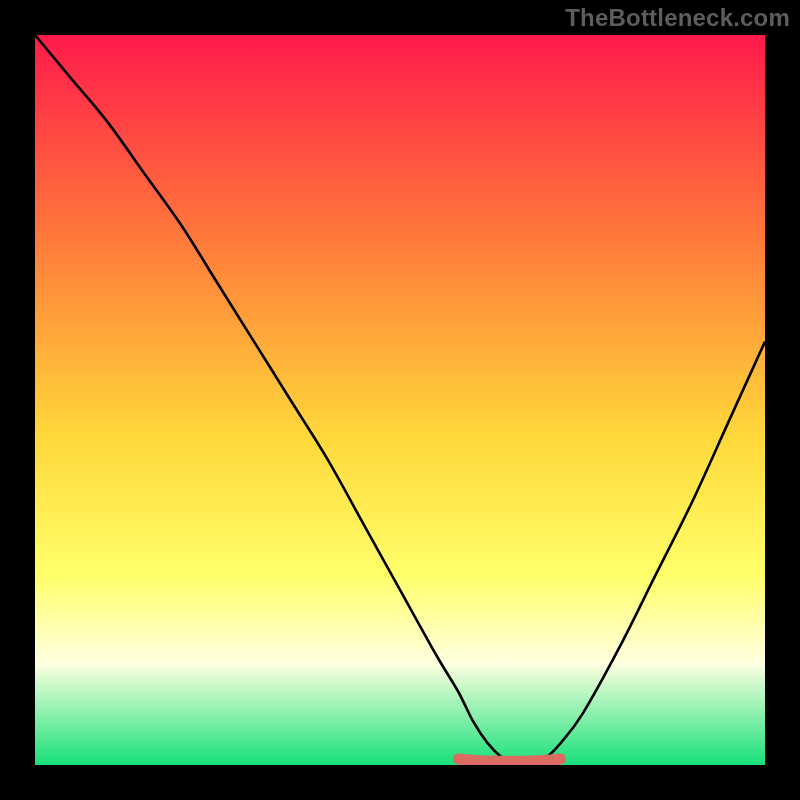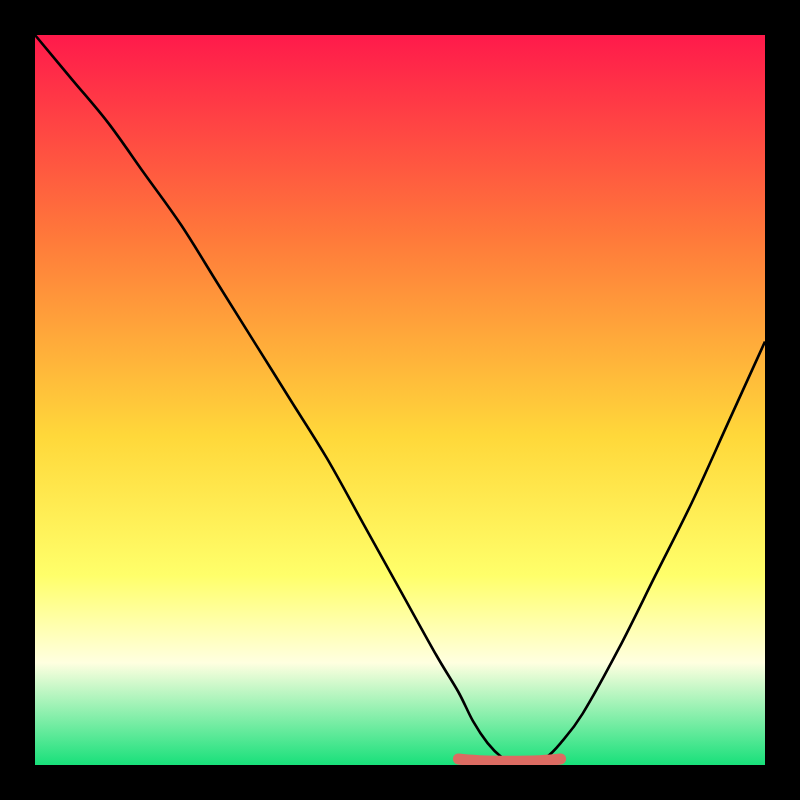--- a/index.html
+++ b/index.html
@@ -30,20 +30,21 @@
   svg.plot {
     position: absolute;
     top: 0;
     left: 0;
   }
 </style>
 </head>
 <body>
 <div class="frame">
 
+<div class="watermark">TheBottleneck.com</div>
 
 <svg class="plot" width="800" height="800" viewBox="0 0 800 800">
   <defs>
     <linearGradient id="bg-grad" x1="0" y1="0" x2="0" y2="1">
       <stop id="g0" offset="0%" stop-color="#ff1a4b"></stop>
       <stop id="g1" offset="28%" stop-color="#ff7a3a"></stop>
       <stop id="g2" offset="55%" stop-color="#ffd83a"></stop>
       <stop id="g3" offset="74%" stop-color="#ffff6a"></stop>
       <stop id="g4" offset="86%" stop-color="#ffffe0"></stop>
       <stop id="g5" offset="100%" stop-color="#18e07a"></stop>

